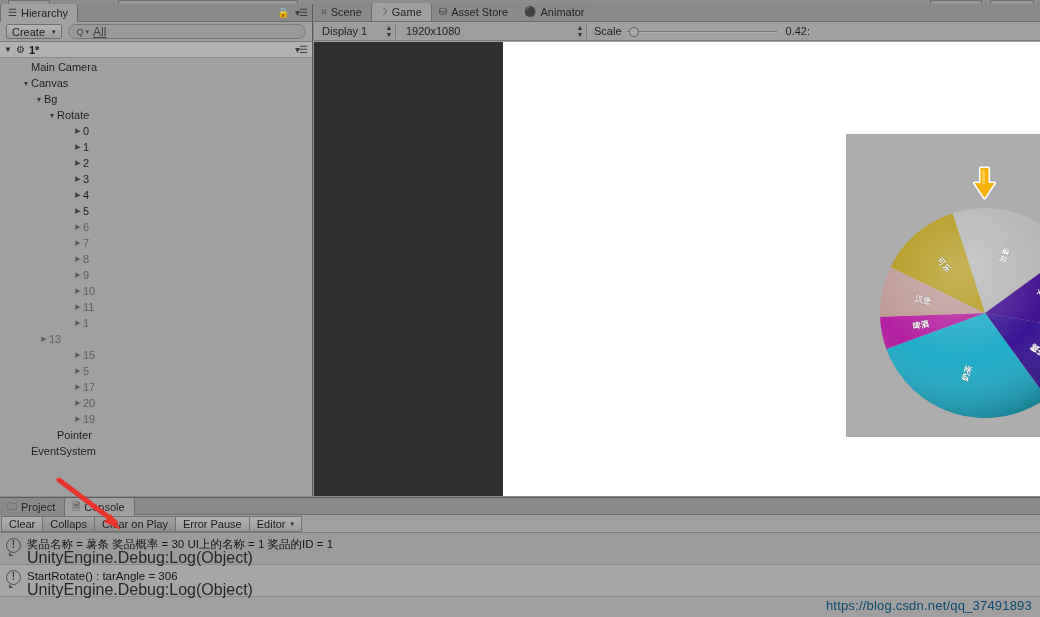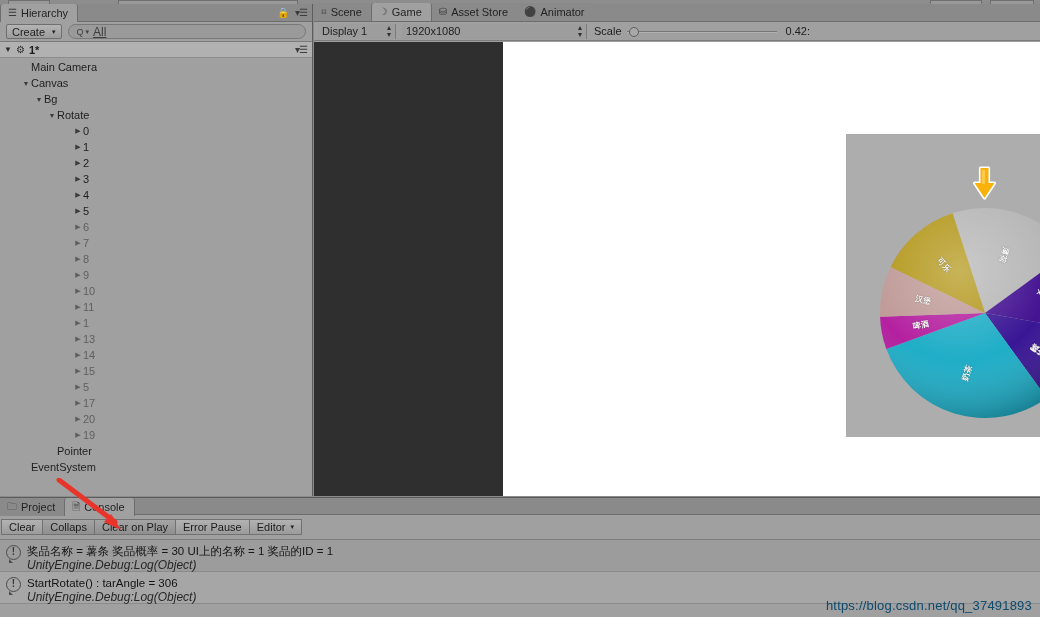--- a/index.html
+++ b/index.html
@@ -159,21 +159,21 @@
   
   .console {
     position: absolute; left: 0; top: 497px; width: 1040px; height: 120px;
     background: #a0a0a0; border-top: 1px solid #5c5c5c;
   }
   .c-tabbar {
     position: relative; height: 17px; background: #8a8a8a;
     border-bottom: 1px solid #6d6d6d;
   }
   .c-toolbar {
-    display: flex; align-items: center; height: 25px;
+    display: flex; align-items: center; height: 18px;
     background: #a0a0a0; border-bottom: 1px solid #7d7d7d; padding: 0 1px;
   }
   .cbtn {
     display: flex; align-items: center; gap: 5px;
     height: 16px; padding: 0 7px; font-size: 11px; color: #1c1c1c;
     background: linear-gradient(#b2b2b2, #9b9b9b);
     border: 1px solid #717171; border-left: none;
   }
   .cbtn:first-child { border-left: 1px solid #717171; }
   .cbtn .caret { font-size: 7px; }
@@ -192,21 +192,21 @@
     font-size: 10px; font-weight: bold; line-height: 12px; text-align: center;
     margin-top: 1px; position: relative;
   }
   .log-ic::after {
     content: ""; position: absolute; left: 2px; bottom: -4px;
     width: 0; height: 0;
     border-left: 4px solid #4c4c4c; border-top: 4px solid transparent;
   }
   .log-txt { line-height: 14px; }
   .log-main { font-size: 11.5px; color: #141414; }
-  .log-sub { font-size: 12px; color: #262626; font-style: italic; }
+  .log-sub { font-size: 16px; color: #262626; }
 
   .watermark {
     position: absolute; right: 8px; bottom: 4px;
     font-size: 13px; color: #0c4a6e; letter-spacing: .2px;
   }
 
   .annot-arrow {
     position: absolute; left: 55px; top: 478px; width: 80px; height: 60px;
     pointer-events: none;
   }
@@ -313,27 +313,23 @@
           <span class="lbl">10</span>
         </div>
         <div class="node dim" style="padding-left: 73px;">
           <span class="tri">▶</span>
           <span class="lbl">11</span>
         </div>
         <div class="node dim" style="padding-left: 73px;">
           <span class="tri">▶</span>
           <span class="lbl">1</span>
         </div>
-        <div class="node dim" style="padding-left: 73px;">
+        <div class="node dim" style="padding-left: 39px;">
           <span class="tri">▶</span>
           <span class="lbl">13</span>
-        </div>
-        <div class="node dim" style="padding-left: 73px;">
-          <span class="tri">▶</span>
-          <span class="lbl">14</span>
         </div>
         <div class="node dim" style="padding-left: 73px;">
           <span class="tri">▶</span>
           <span class="lbl">15</span>
         </div>
         <div class="node dim" style="padding-left: 73px;">
           <span class="tri">▶</span>
           <span class="lbl">5</span>
         </div>
         <div class="node dim" style="padding-left: 73px;">

